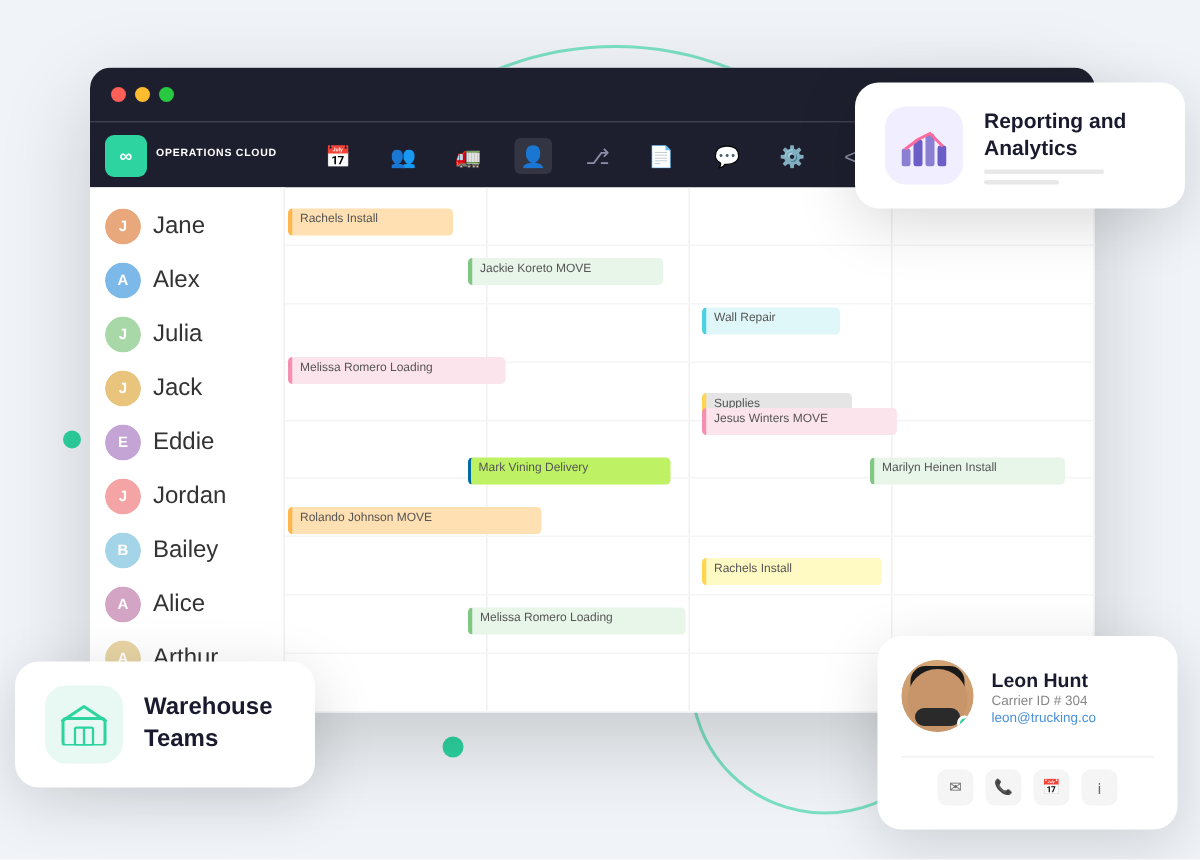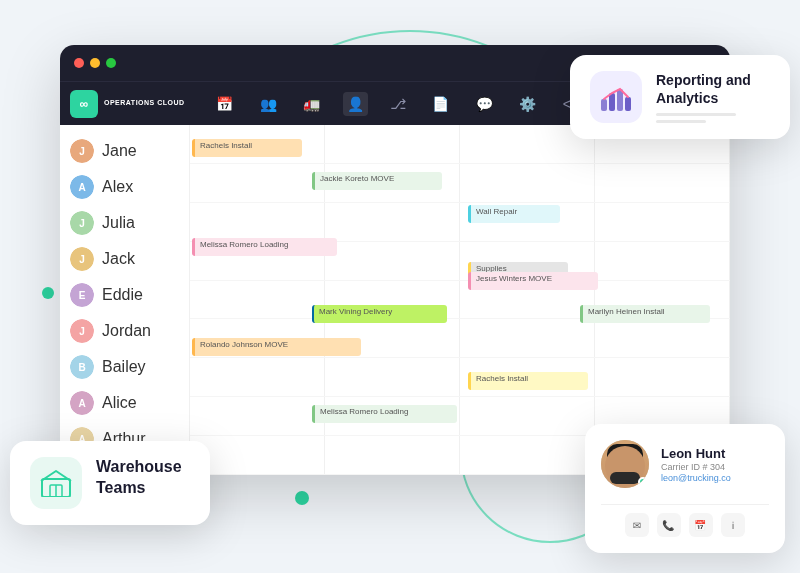--- a/index.html
+++ b/index.html
@@ -251,20 +251,21 @@
       background: #e8e8e8;
       border-radius: 2px;
     }
 
     
     .warehouse-card {
       bottom: 48px;
       left: 10px;
       width: 200px;
       display: flex;
+      align-items: center;
       gap: 14px;
     }
     .warehouse-icon-box {
       width: 52px; height: 52px;
       background: #e8f8f2;
       border-radius: 14px;
       display: flex; align-items: center; justify-content: center;
       flex-shrink: 0;
     }
     .warehouse-text h3 {

